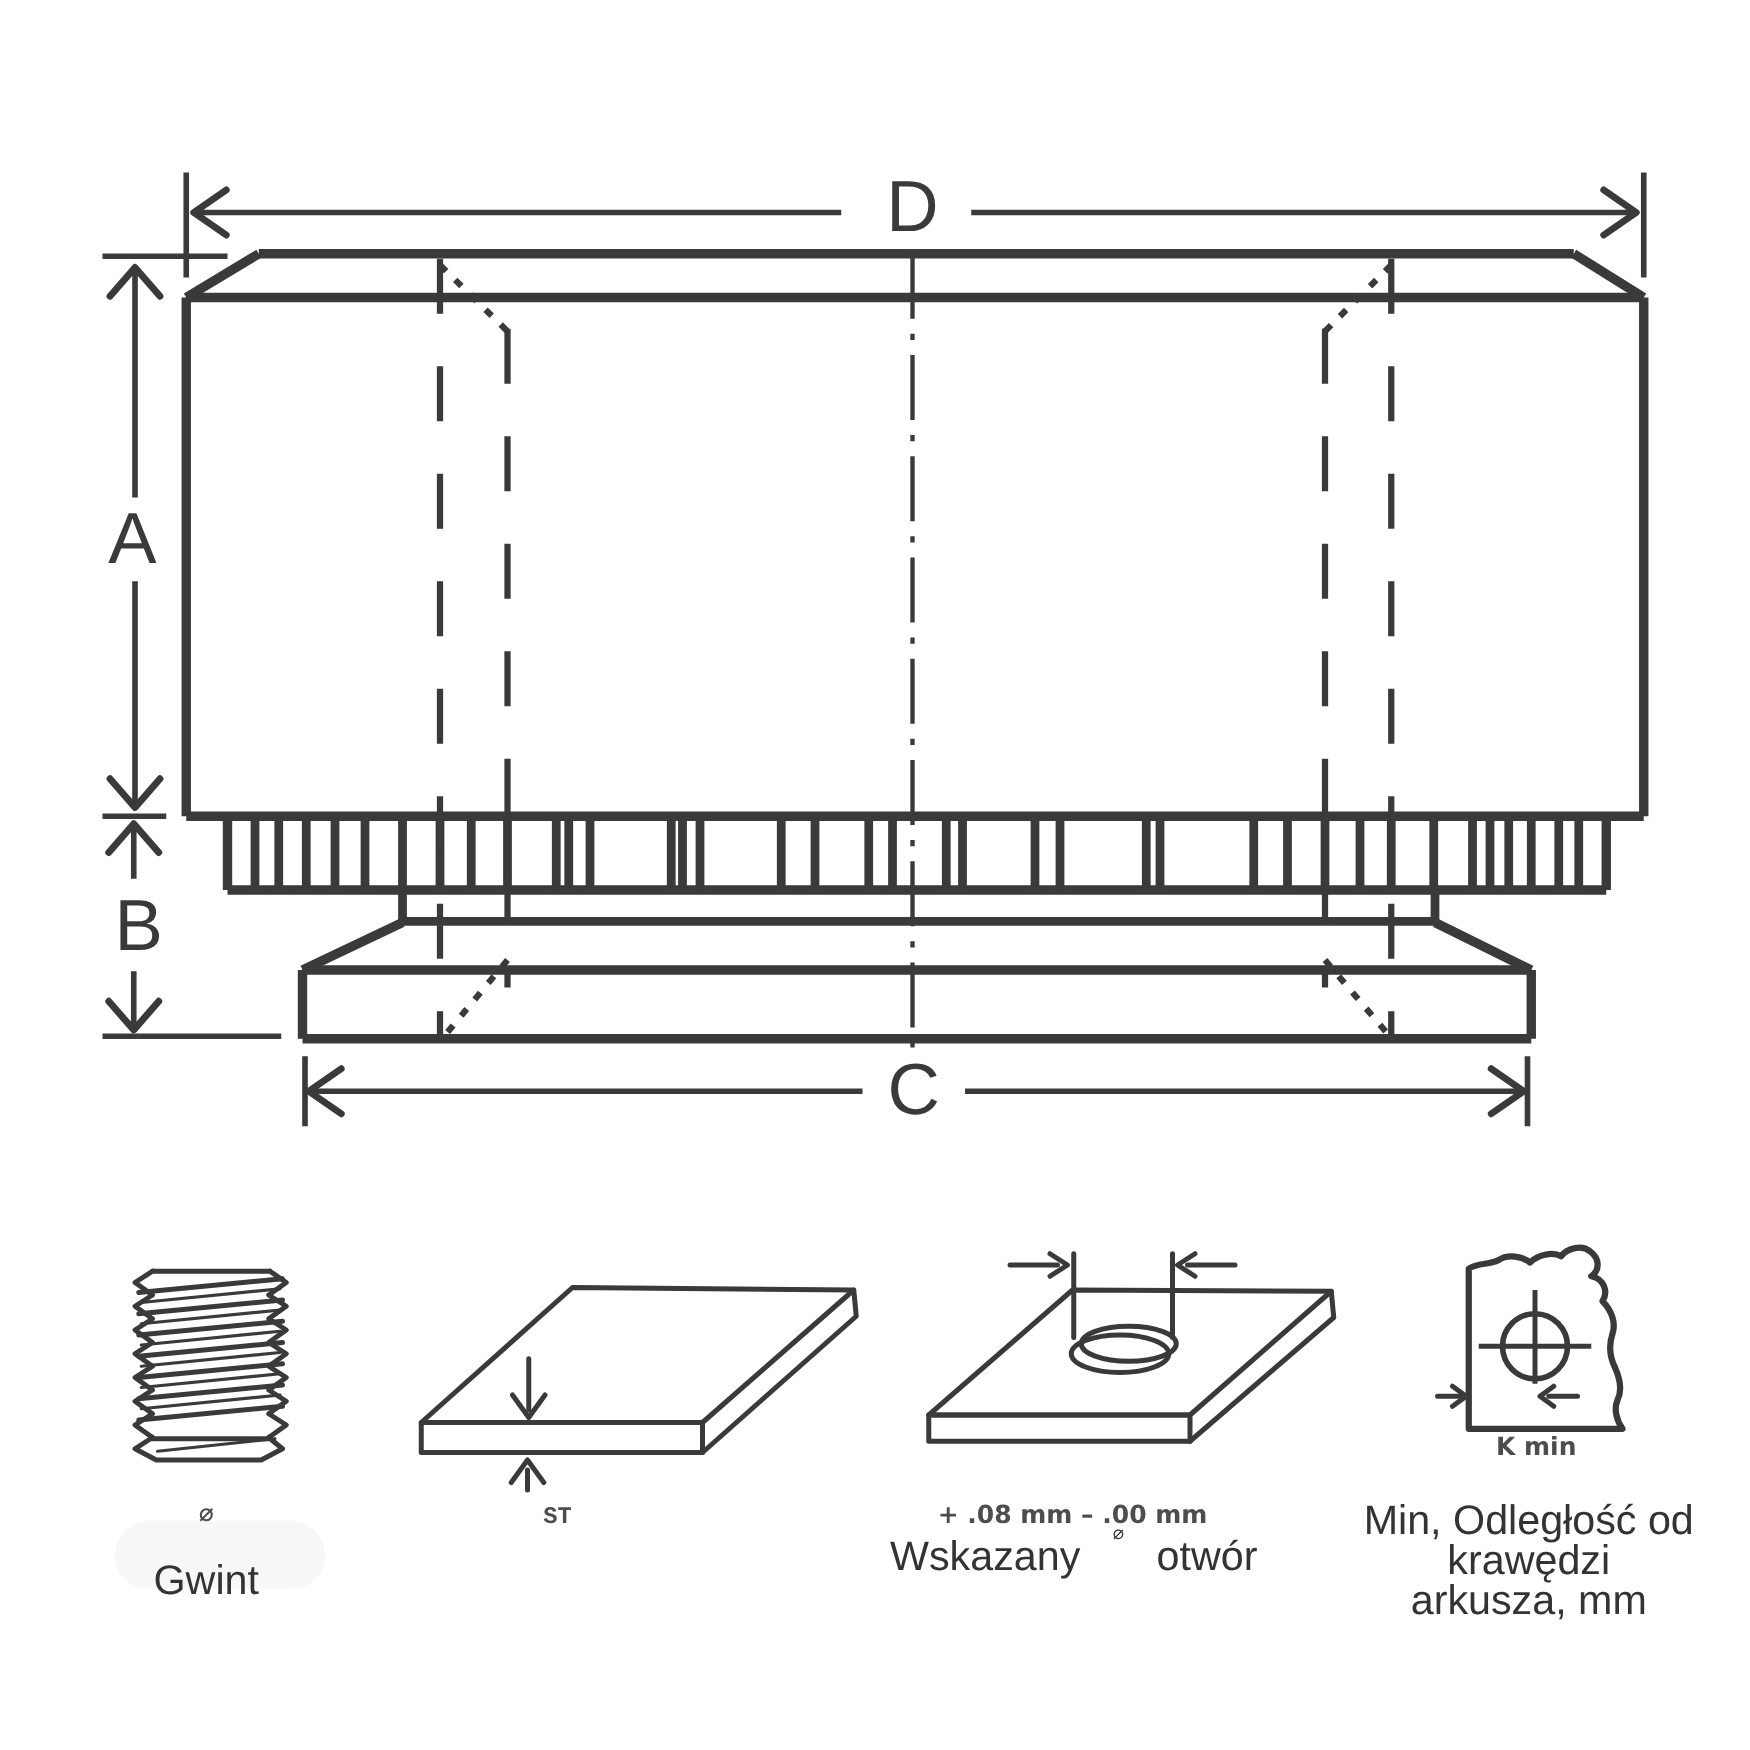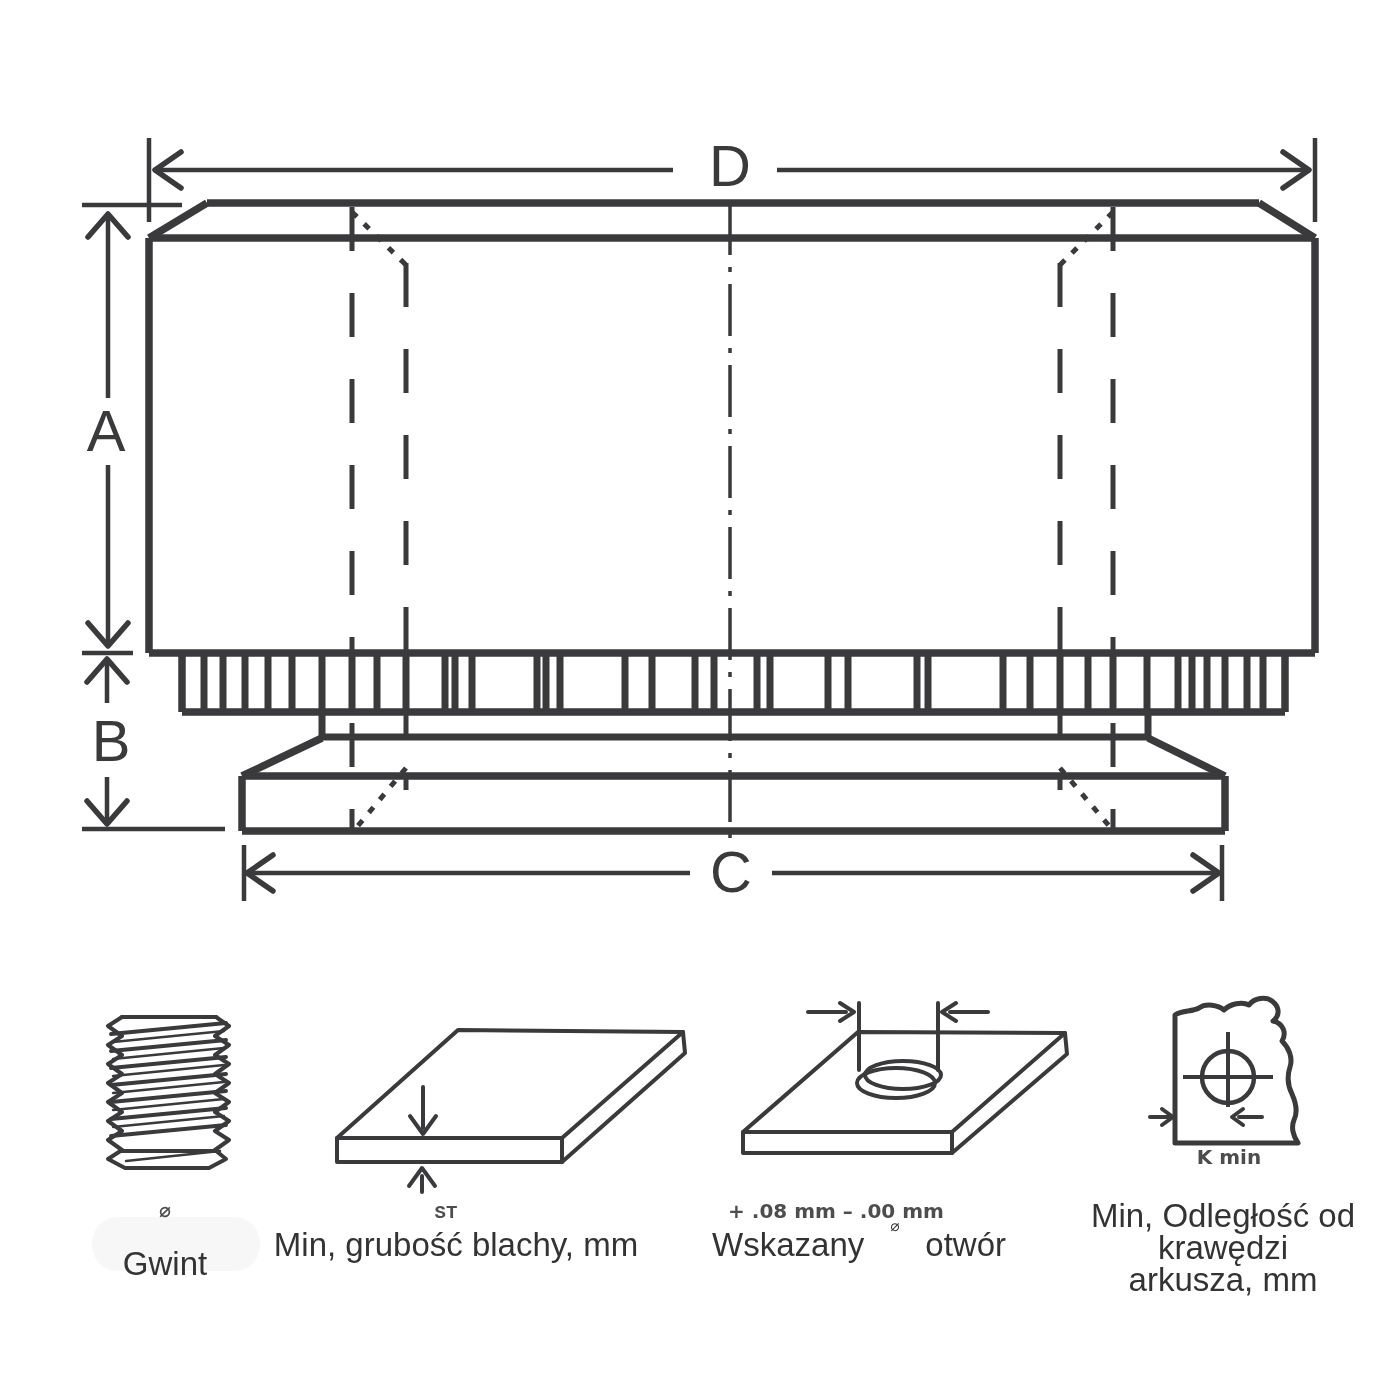--- a/index.html
+++ b/index.html
@@ -162,23 +162,22 @@
 
   <div class="lbl" style="left:730px;top:166px;">D</div>
   <div class="lbl" style="left:106px;top:431px;">A</div>
   <div class="lbl" style="left:111px;top:741px;">B</div>
   <div class="lbl" style="left:731px;top:872px;">C</div>
 
   <div class="annot" style="left:165px;top:1210px;">⌀</div>
   <div class="caption" style="left:165px;top:1264px;">Gwint</div>
 
   <div class="annot" style="left:446px;top:1213px;font-size:19px;font-family:Liberation Mono, monospace;">ST</div>
-  <div class="caption" style="left:456px;top:1245px;">Min, grubość blachy, mm</div>
 
-  <div class="annot" style="left:836px;top:1211px;">+ .08 mm – .00 mm</div>
+  <div class="annot" style="left:858px;top:1211px;">+ .08 mm – .00 mm</div>
   <div class="dia-row" style="left:859px;top:1245px;">
     <span>Wskazany</span>
     <span class="dia-sym">⌀</span>
     <span>otwór</span>
   </div>
 
   <div class="annot" style="left:1229px;top:1157px;">K min</div>
   <div class="caption wrap" style="left:1223px;top:1248px;">
     <span>Min, Odległość od krawędzi</span><br>
     <span>arkusza, mm</span>

